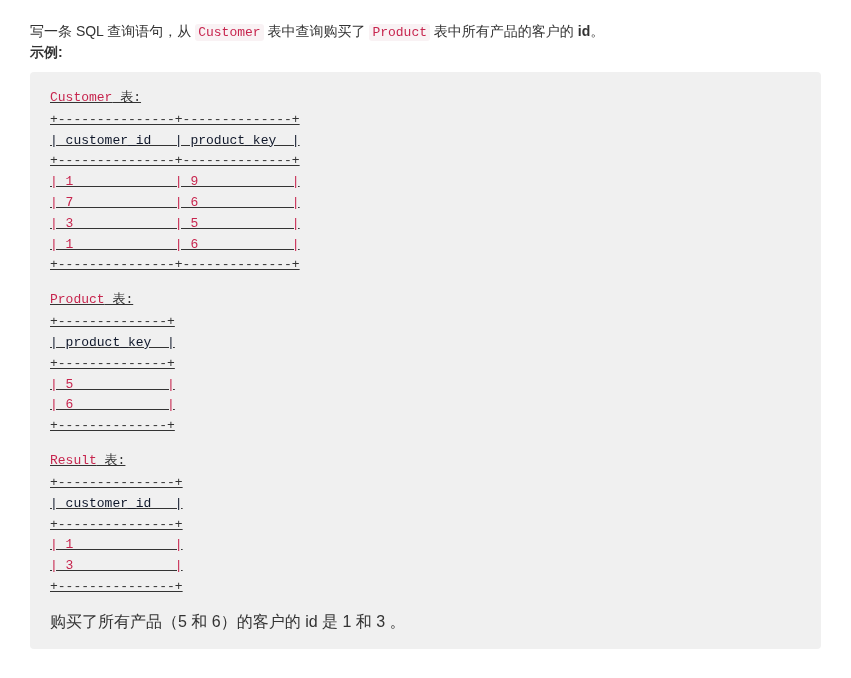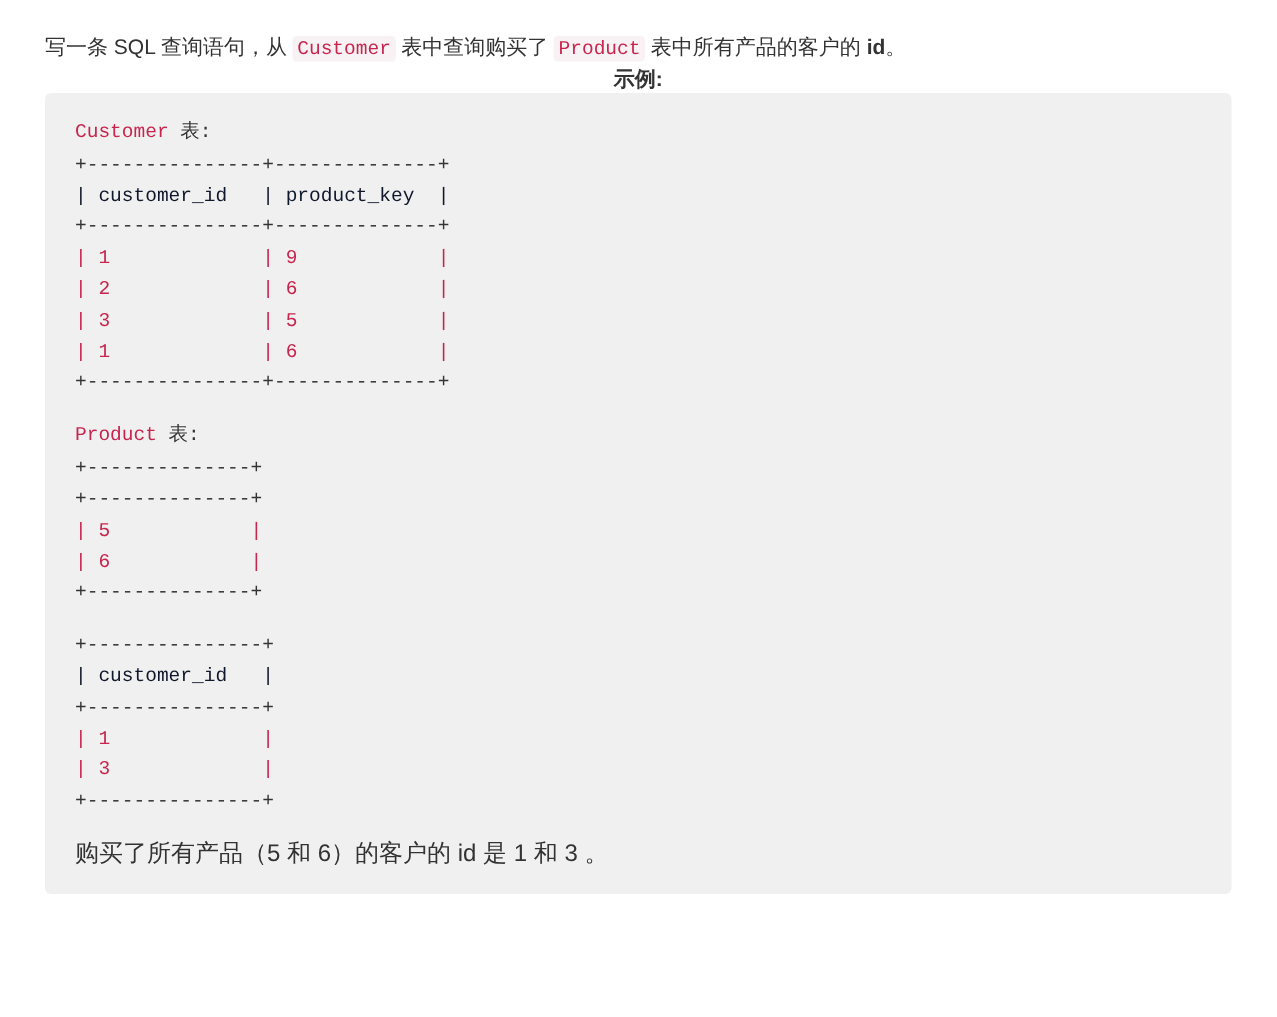--- a/index.html
+++ b/index.html
@@ -37,34 +37,34 @@
       color: #c7254e;
       background-color: #f9f2f4;
       padding: 1px 3px;
       border-radius: 3px;
       font-size: 13px;
     }
 
     .section-label {
       font-size: 14px;
       color: #333;
-      margin-bottom: 0;
+      margin-bottom: 10px;
       font-weight: bold;
-      text-align: center;
     }
 
     .example-box {
       background-color: #f0f0f0;
       border-radius: 4px;
       padding: 16px 20px;
       margin-bottom: 10px;
     }
 
     .table-section {
       margin-bottom: 14px;
+      text-decoration: underline;
     }
 
     .table-title {
       font-family: "Courier New", Courier, monospace;
       font-size: 13px;
       color: #333;
       margin-bottom: 4px;
     }
 
     .table-title .tname {
@@ -112,41 +112,45 @@
 
     <div class="table-section">
       <div class="table-title">
         <span class="tname">Customer</span><span> 表:</span>
       </div>
       <div class="mono-table">
         <span class="row">+---------------+--------------+</span>
         <span class="row"><span class="blue">| customer_id   | product_key  |</span></span>
         <span class="row">+---------------+--------------+</span>
         <span class="row"><span class="red">| 1             | 9            |</span></span>
-        <span class="row"><span class="red">| 2             | 6            |</span></span>
+        <span class="row"><span class="red">| 7             | 6            |</span></span>
         <span class="row"><span class="red">| 3             | 5            |</span></span>
         <span class="row"><span class="red">| 1             | 6            |</span></span>
         <span class="row">+---------------+--------------+</span>
       </div>
     </div>
 
     <div class="table-section">
       <div class="table-title">
         <span class="tname">Product</span><span> 表:</span>
       </div>
       <div class="mono-table">
         <span class="row">+--------------+</span>
+        <span class="row"><span class="blue">| product_key  |</span></span>
         <span class="row">+--------------+</span>
         <span class="row"><span class="red">| 5            |</span></span>
         <span class="row"><span class="red">| 6            |</span></span>
         <span class="row">+--------------+</span>
       </div>
     </div>
 
     <div class="table-section">
+      <div class="table-title">
+        <span class="tname">Result</span><span> 表:</span>
+      </div>
       <div class="mono-table">
         <span class="row">+---------------+</span>
         <span class="row"><span class="blue">| customer_id   |</span></span>
         <span class="row">+---------------+</span>
         <span class="row"><span class="red">| 1             |</span></span>
         <span class="row"><span class="red">| 3             |</span></span>
         <span class="row">+---------------+</span>
       </div>
     </div>
 

